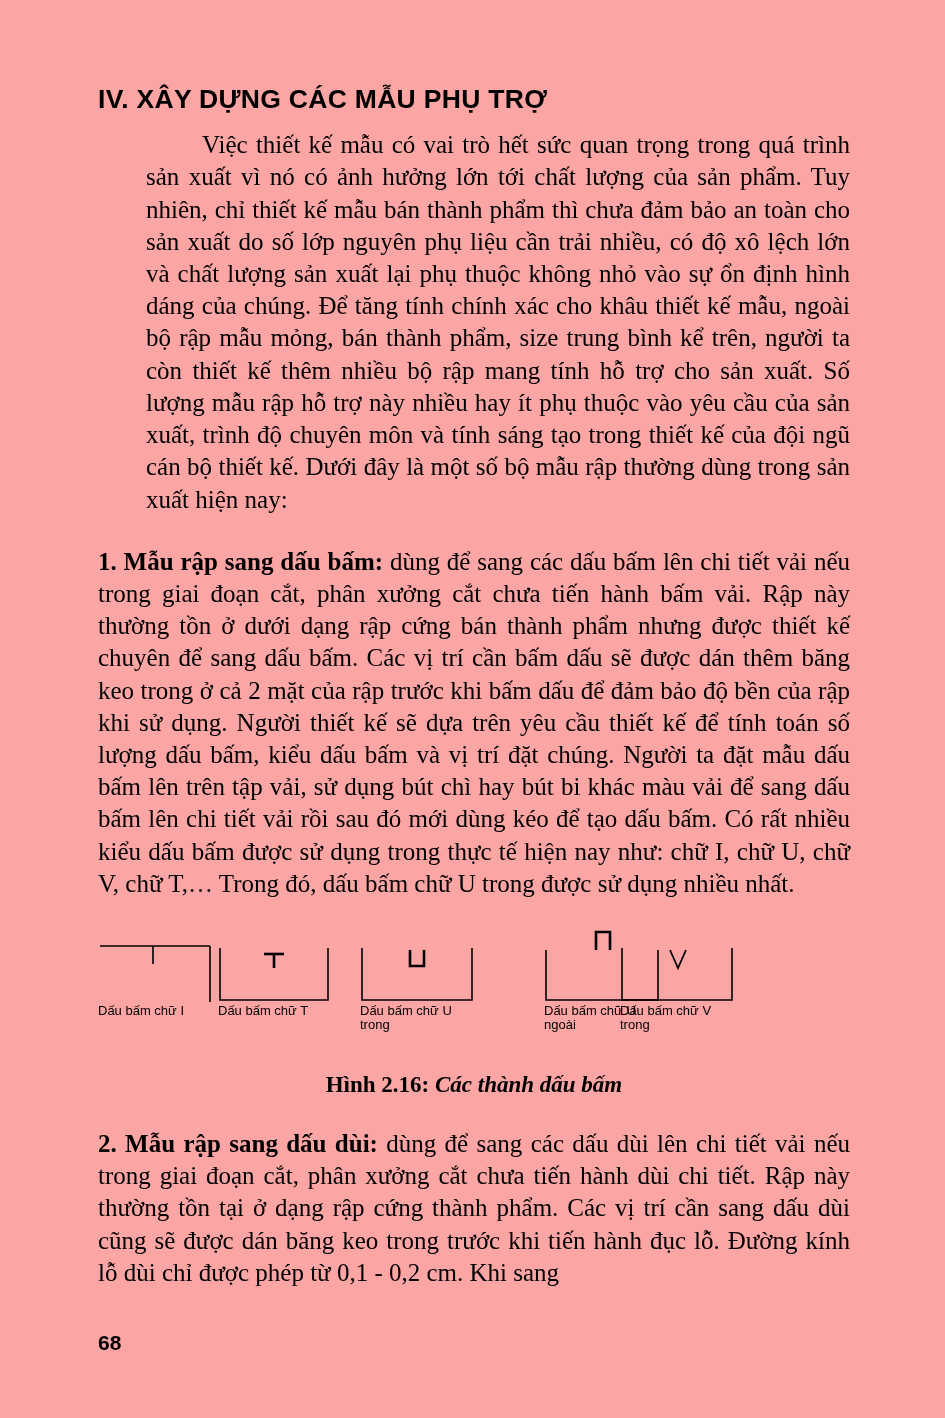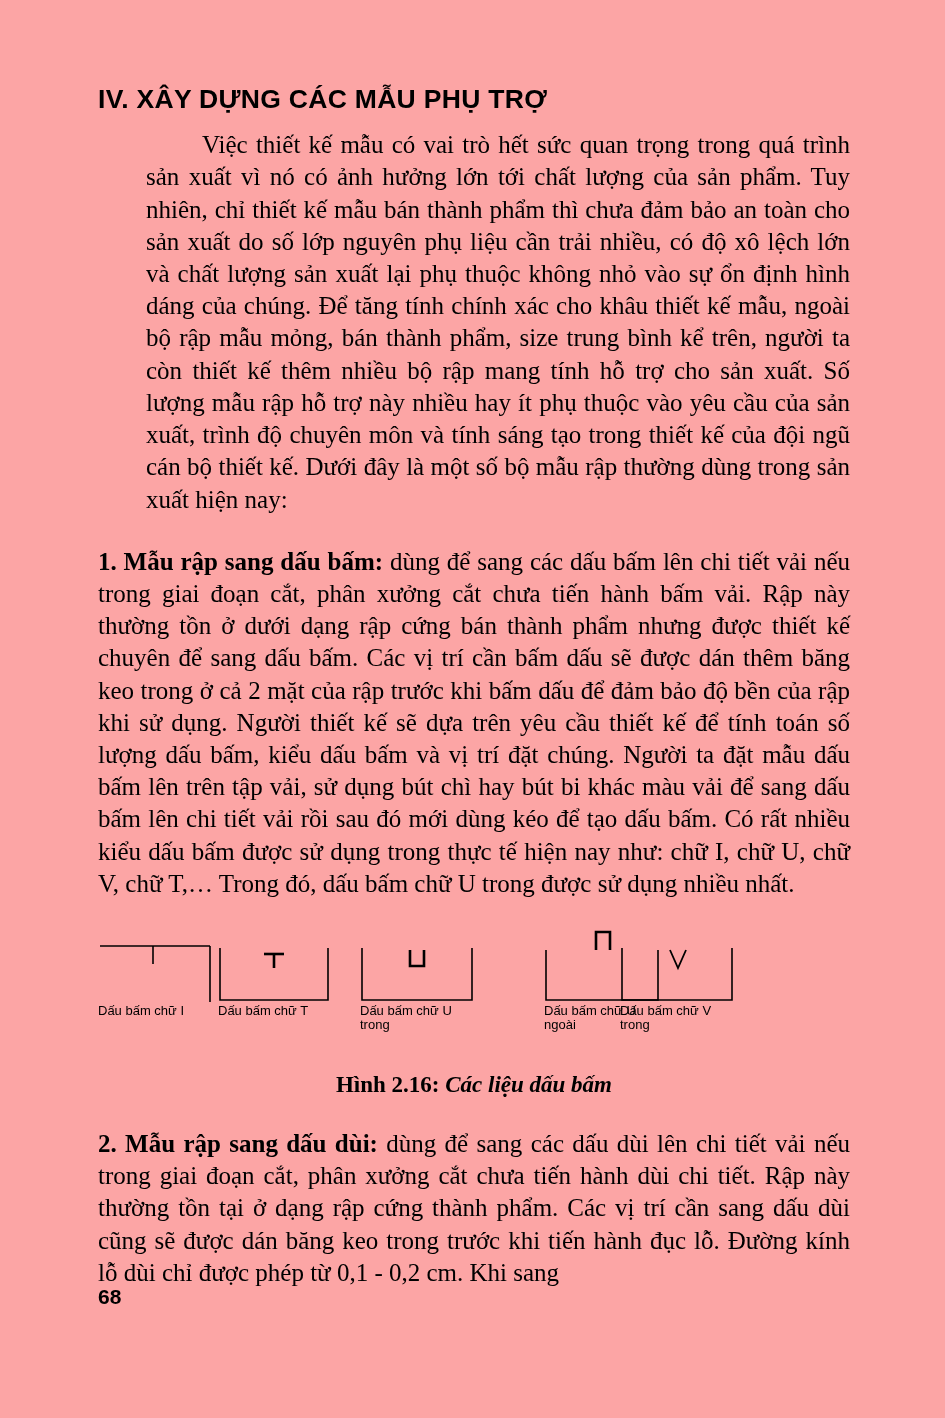--- a/index.html
+++ b/index.html
@@ -106,21 +106,21 @@
   }
   .figure-caption .cap-text {
     font-weight: bold;
     font-style: italic;
   }
 
   
   .page-number {
     position: absolute;
     left: 98px;
-    top: 1285px;
+    top: 1331px;
     font-family: "Liberation Sans", sans-serif;
     font-weight: bold;
     font-size: 21px;
     color: #000;
   }
 </style>
 </head>
 <body>
 
 <div class="page">
@@ -177,21 +177,21 @@
           <svg width="126" height="78" viewBox="0 0 126 78">
             <path d="M2 24 L2 76 L112 76 L112 24" stroke="#000" stroke-width="1.6" fill="none"></path>
             <path d="M50 26 L58 44 L66 26" stroke="#000" stroke-width="1.8" fill="none"></path>
           </svg>
           <div class="notch-label">Dấu bấm chữ V trong</div>
         </div>
 
 
       </div>
 
-      <div class="figure-caption"><span class="cap-num">Hình 2.16:</span><span class="cap-text"> Các liệu dấu bấm</span></div>
+      <div class="figure-caption"><span class="cap-num">Hình 2.16:</span><span class="cap-text"> Các thành dấu bấm</span></div>
     </div>
 
     <div class="gap-lg"></div>
 
     <p class="body-par"><span class="lead-bold">2. Mẫu rập sang dấu dùi:</span><span> dùng để sang các dấu dùi lên chi tiết vải nếu trong giai đoạn cắt, phân xưởng cắt chưa tiến hành dùi chi tiết. Rập này thường tồn tại ở dạng rập cứng thành phẩm. Các vị trí cần sang dấu dùi cũng sẽ được dán băng keo trong trước khi tiến hành đục lỗ. Đường kính lỗ dùi chỉ được phép từ 0,1 - 0,2 cm. Khi sang</span></p>
 
   </div>
 
   <div class="page-number">68</div>
 </div>

